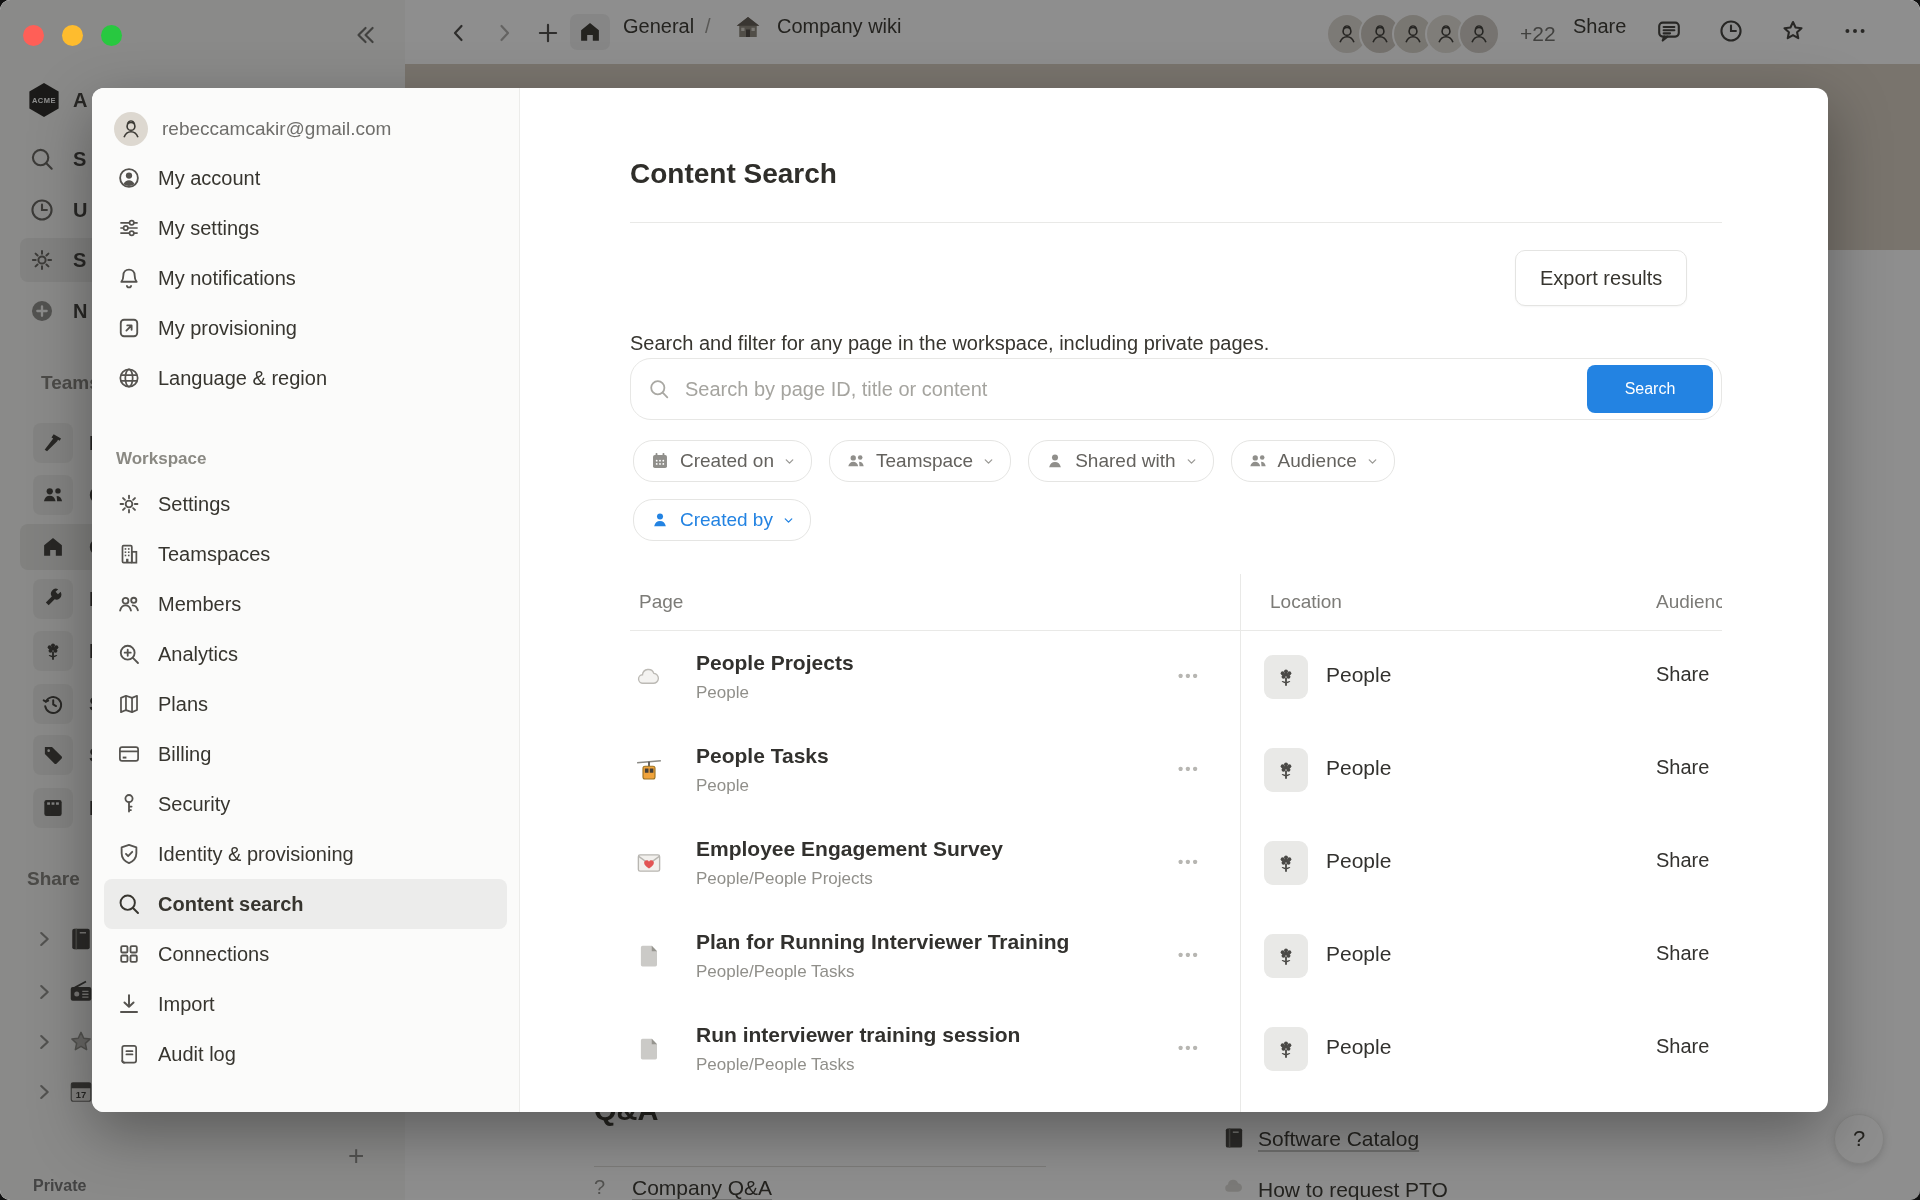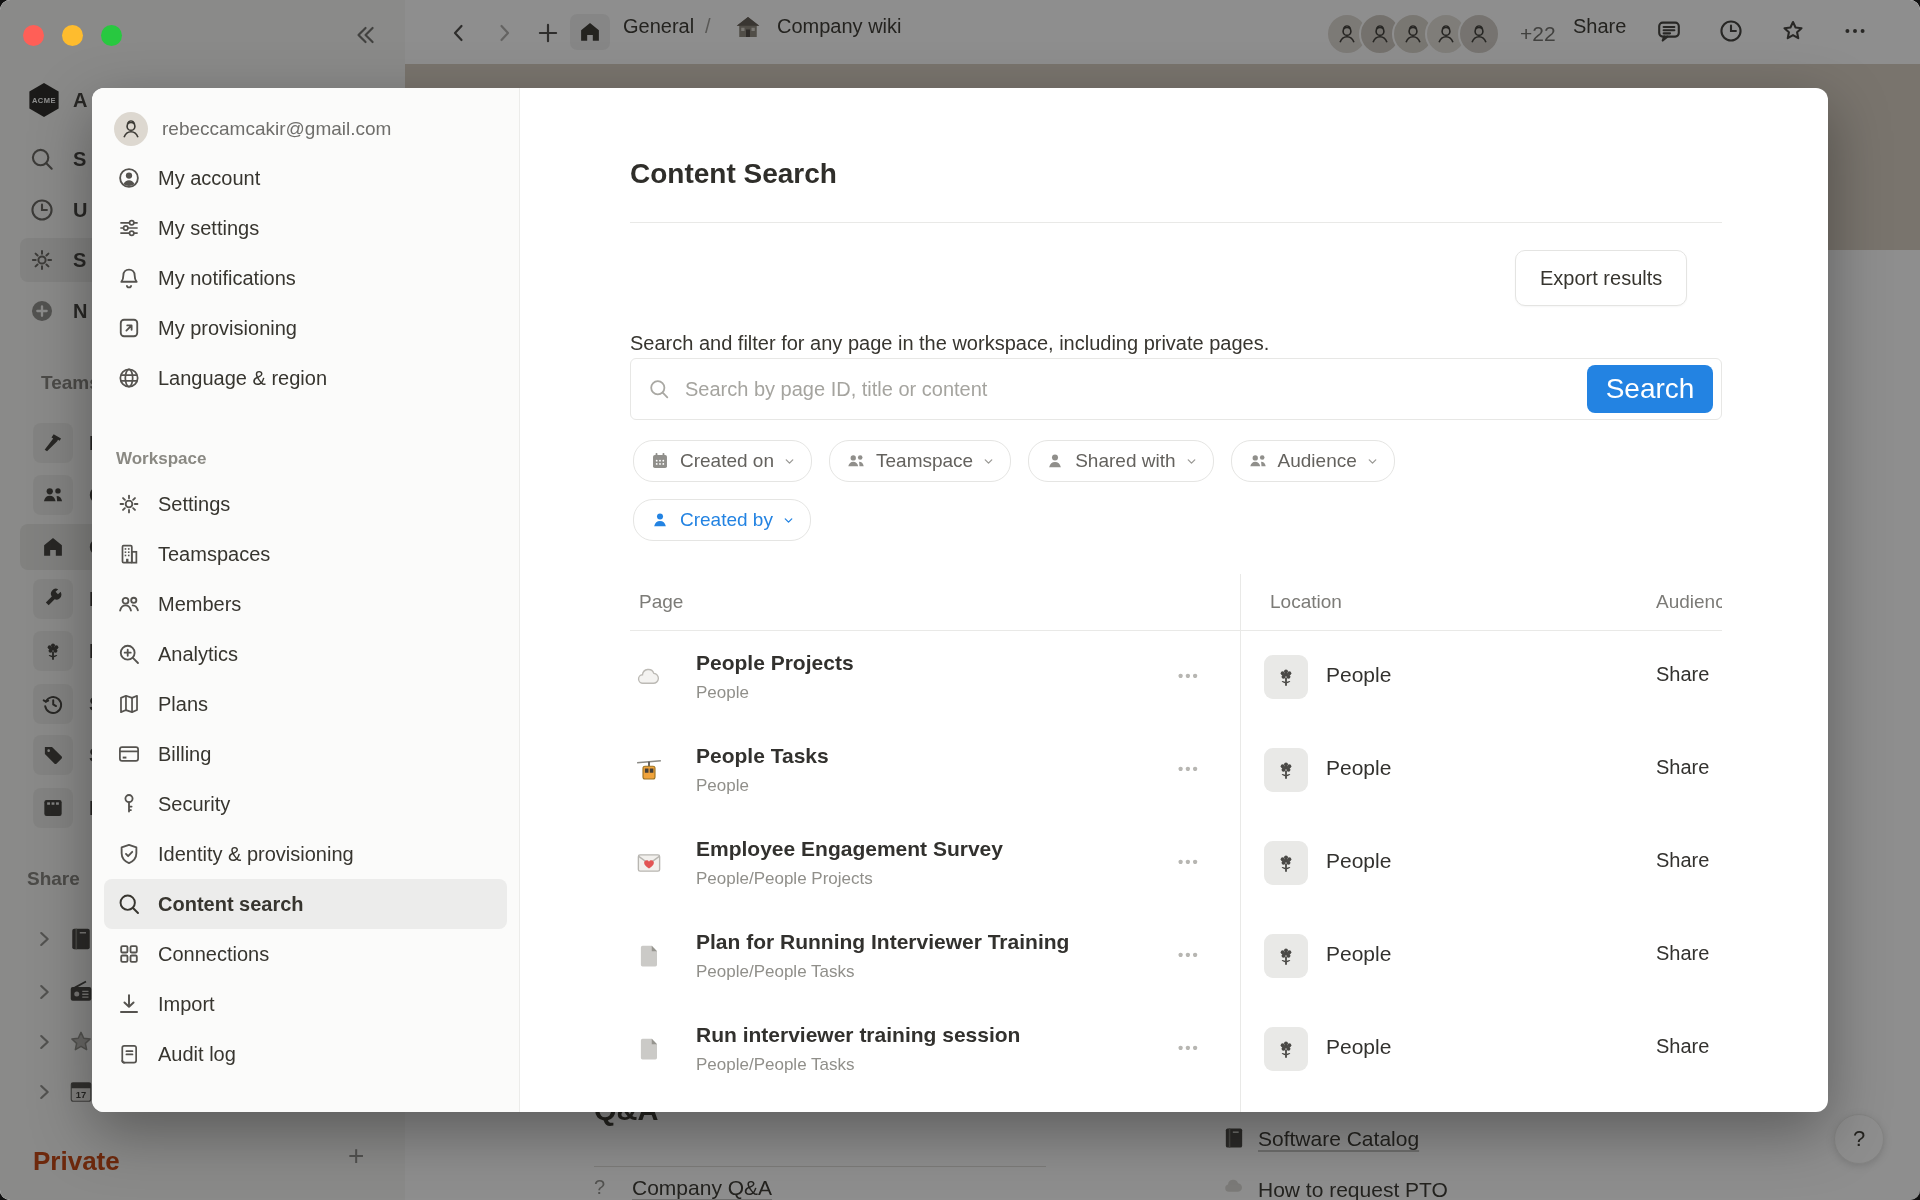--- a/index.html
+++ b/index.html
@@ -35,26 +35,26 @@
   .nav-item .nico{color:#55534f;width:26px;height:26px;}
   .nav-item.sel{background:#ececeb;font-weight:700;}
   .nav-item.sel .nico{color:#37352f;}
   .nav-sect{margin:46px 0 8px 24px;font-size:17px;font-weight:600;color:#8a8983;height:22px;}
   
   .m-title{left:538px;top:70px;font-size:28px;font-weight:700;color:#2f2e2a;}
   .m-div{left:538px;top:134px;width:1092px;height:1px;background:#e9e9e7;}
   .m-desc{left:538px;font-size:20px;color:#37352f;}
   .export-btn{left:1423px;top:162px;height:56px;padding:0 24px;background:#fff;border:1px solid #e4e4e2;border-radius:10px;
               font-size:20px;font-weight:500;color:#37352f;display:flex;align-items:center;box-shadow:0 1px 2px rgba(0,0,0,.04);cursor:pointer;}
-  .searchbar{left:538px;top:270px;width:1092px;height:62px;border:1px solid #e7e7e5;border-radius:6px;box-sizing:border-box;
+  .searchbar{left:538px;top:270px;width:1092px;height:62px;border:1px solid #e7e7e5;border-radius:21px;box-sizing:border-box;
              display:flex;align-items:center;background:#fff;}
   .searchbar input{flex:1;border:none;outline:none;font-size:20px;color:#37352f;font-family:inherit;background:transparent;}
   .searchbar input::placeholder{color:#a5a49f;}
   .search-btn{position:absolute;right:8px;top:6px;height:48px;width:126px;background:#2383e2;color:#fff;border:none;
-              border-radius:8px;font-size:28px;font-weight:500;font-family:inherit;cursor:pointer;}
+              border-radius:8px;font-size:16px;font-weight:500;font-family:inherit;cursor:pointer;}
   .chips{left:541px;top:352px;display:flex;gap:17px;}
   .chip{height:40px;border:1px solid #e5e5e3;border-radius:20px;display:flex;align-items:center;gap:9px;padding:0 15px;
         font-size:19px;color:#64625e;background:#fff;cursor:pointer;}
   .chip .cic{width:22px;height:22px;color:#908f8b;}
   .chip .chev{width:13px;height:13px;color:#9a9995;}
   .chip.active{color:#2383e2;}
   .chip.active .cic,.chip.active .chev{color:#2383e2;}
   .tablewrap{left:538px;top:486px;width:1092px;height:538px;overflow:hidden;}
   .vdiv{position:absolute;left:610px;top:0;bottom:0;width:1px;background:#e9e9e7;}
   .thead{position:relative;height:56px;border-bottom:1px solid #e9e9e7;font-size:19px;color:#7c7b77;}
@@ -484,21 +484,21 @@
 
     <svg class="abs" style="left:33px;top:1081px;width:22px;height:22px;color:#8f8e8a">
         <use href="#i-chevright-sm"></use>
       </svg>
     <span class="abs" style="left:66px;top:1077px">
         <svg style="width:30px;height:30px">
           <use href="#i-cal17"></use>
         </svg>
       </span>
 
-    <span class="abs side-section" style="left:33px;top:1146px;font-size:26px;color:#c2410c">Private</span>
+    <span class="abs side-section" style="left:33px;top:1177px;font-size:16px;color:#737373">Private</span>
     <span class="abs" style="left:348px;top:1140px;font-size:28px;color:#8f8e8a">+</span>
   </div>
 
   <div class="abs cover"></div>
   <div class="abs topbar">
     <svg class="abs" style="left:42px;top:21px;width:24px;height:24px;color:#4a4946">
         <use href="#i-chevleft"></use>
       </svg>
     <svg class="abs" style="left:87px;top:21px;width:24px;height:24px;color:#b0afac">
         <use href="#i-chevright"></use>

